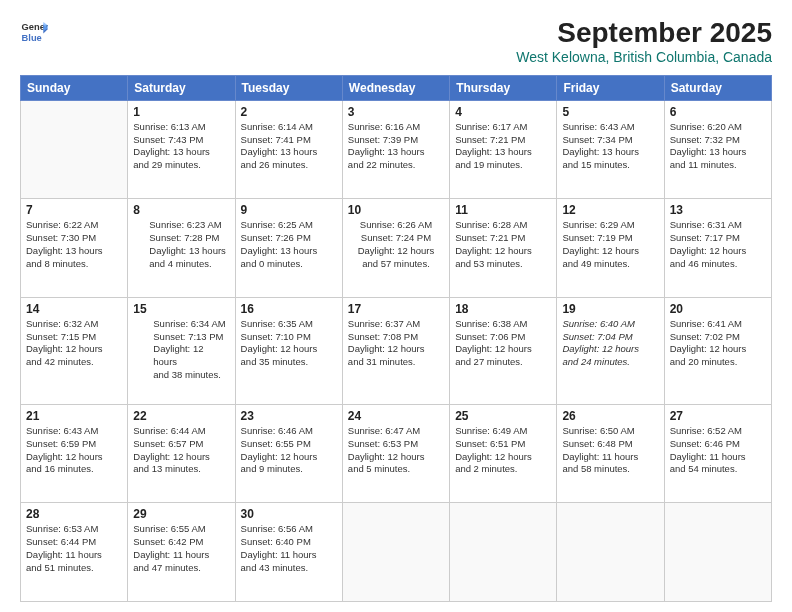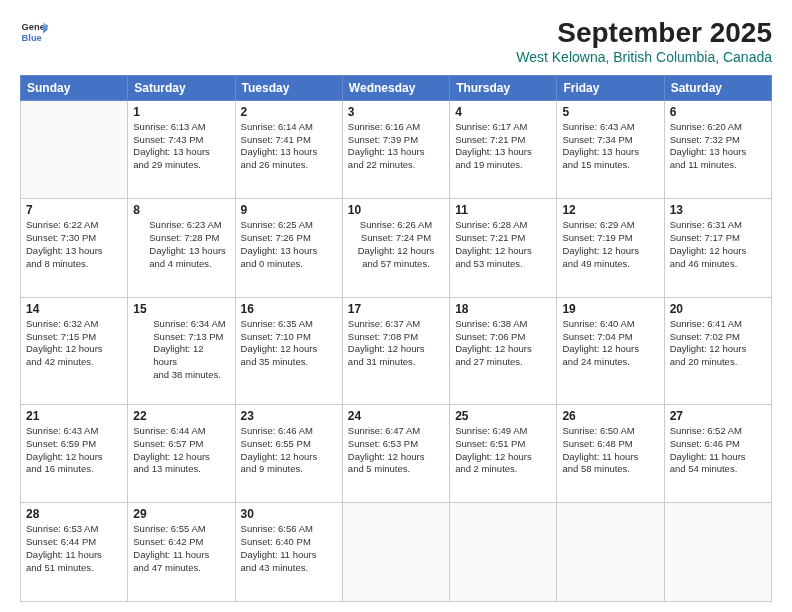--- a/index.html
+++ b/index.html
@@ -246,21 +246,21 @@
           </td>
           <td>
             <div class="day-number">18</div>
             <div class="day-info" style="white-space: pre-line;">Sunrise: 6:38 AM
 Sunset: 7:06 PM
 Daylight: 12 hours
 and 27 minutes.</div>
           </td>
           <td>
             <div class="day-number">19</div>
-            <div class="day-info" style="white-space: pre-line;">Sunrise: 6:40 AM
+            <div class="day-info" style="white-space: pre-line; font-style: italic;">Sunrise: 6:40 AM
 Sunset: 7:04 PM
 Daylight: 12 hours
 and 24 minutes.</div>
           </td>
           <td>
             <div class="day-number">20</div>
             <div class="day-info" style="white-space: pre-line;">Sunrise: 6:41 AM
 Sunset: 7:02 PM
 Daylight: 12 hours
 and 20 minutes.</div>

